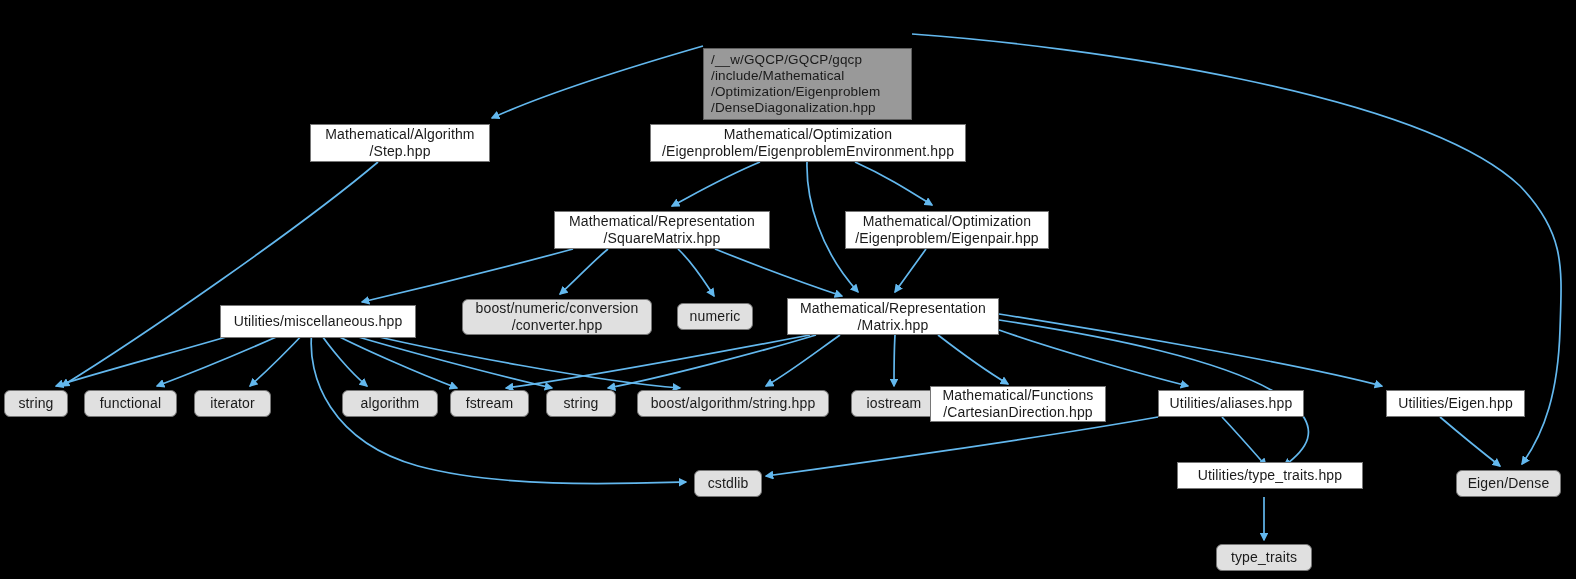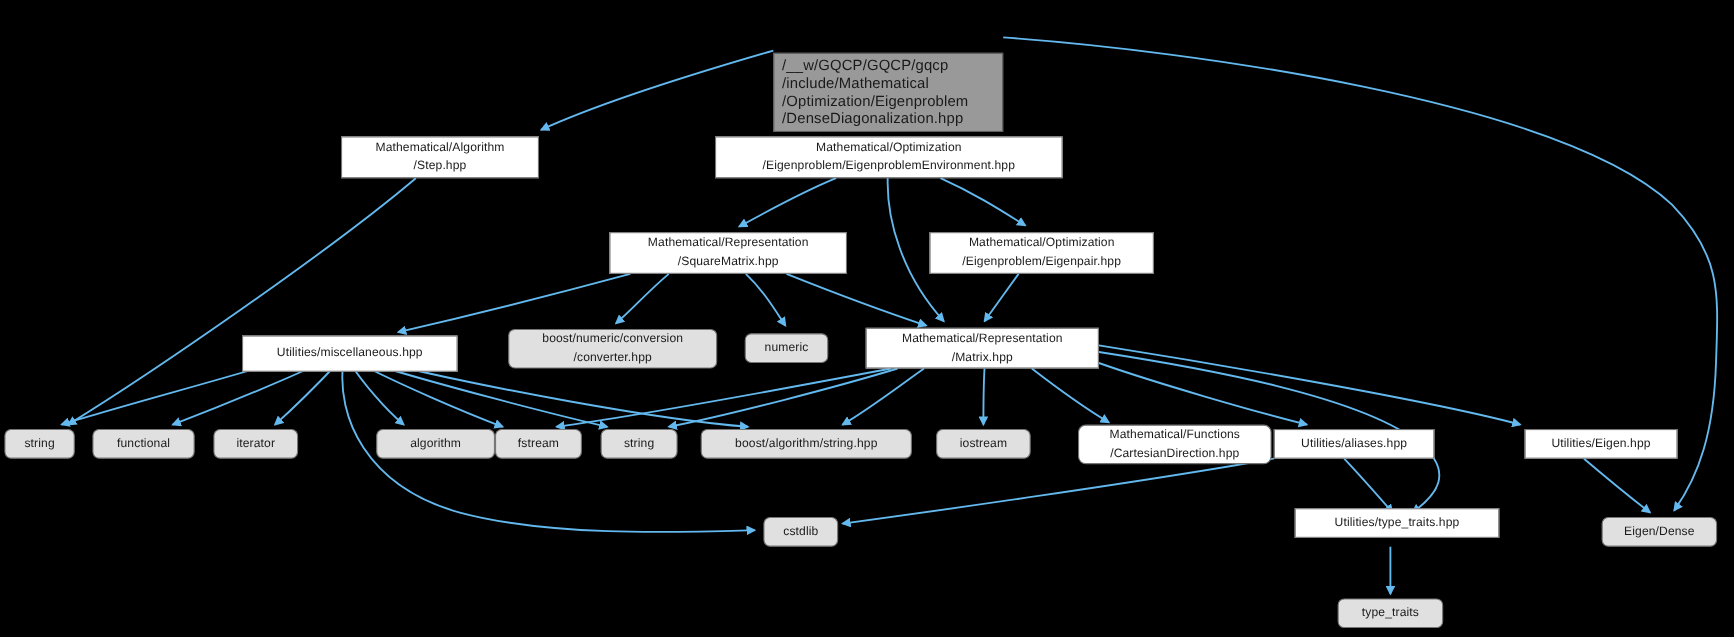--- a/index.html
+++ b/index.html
@@ -24,21 +24,21 @@
   }
   .gnode {
     position: absolute;
     box-sizing: border-box;
     border: 1px solid #767676;
     display: flex;
     align-items: center;
     justify-content: center;
     text-align: center;
     color: #1a1a1a;
-    font-size: 11px;
+    font-size: 14px;
     line-height: 17px;
     letter-spacing: 0.01em;
     white-space: pre-line;
     padding: 0 7px;
   }
   .fill-white { background: #ffffff; }
   .fill-grey  { background: #e0e0e0; border-radius: 6px; }
   .fill-root  { background: #999999; border: 1px solid #5e5e5e; }
 </style>
 </head>
@@ -103,26 +103,26 @@
 /Eigenproblem/Eigenpair.hpp</div>
       <div class="gnode fill-white" style="left: 220px; top: 305px; width: 196px; height: 33px;">Utilities/miscellaneous.hpp</div>
       <div class="gnode fill-grey" style="left: 462px; top: 299px; width: 190px; height: 36px;">boost/numeric/conversion
 /converter.hpp</div>
       <div class="gnode fill-grey" style="left: 677px; top: 303px; width: 76px; height: 27px;">numeric</div>
       <div class="gnode fill-white" style="left: 787px; top: 298px; width: 212px; height: 37px;">Mathematical/Representation
 /Matrix.hpp</div>
       <div class="gnode fill-grey" style="left: 4px; top: 390px; width: 64px; height: 27px;">string</div>
       <div class="gnode fill-grey" style="left: 84px; top: 390px; width: 93px; height: 27px;">functional</div>
       <div class="gnode fill-grey" style="left: 194px; top: 390px; width: 77px; height: 27px;">iterator</div>
-      <div class="gnode fill-grey" style="left: 342px; top: 390px; width: 108px; height: 27px;">algorithm</div>
+      <div class="gnode fill-grey" style="left: 342px; top: 390px; width: 96px; height: 27px;">algorithm</div>
       <div class="gnode fill-grey" style="left: 450px; top: 390px; width: 79px; height: 27px;">fstream</div>
       <div class="gnode fill-grey" style="left: 546px; top: 390px; width: 70px; height: 27px;">string</div>
       <div class="gnode fill-grey" style="left: 637px; top: 390px; width: 192px; height: 27px;">boost/algorithm/string.hpp</div>
       <div class="gnode fill-grey" style="left: 851px; top: 390px; width: 86px; height: 27px;">iostream</div>
-      <div class="gnode fill-white" style="left: 980px; top: 386px; width: 176px; height: 36px; border-radius: 7px;">Mathematical/Functions
+      <div class="gnode fill-white" style="left: 930px; top: 386px; width: 176px; height: 36px;">Mathematical/Functions
 /CartesianDirection.hpp</div>
       <div class="gnode fill-white" style="left: 1158px; top: 390px; width: 146px; height: 27px;">Utilities/aliases.hpp</div>
       <div class="gnode fill-white" style="left: 1386px; top: 390px; width: 139px; height: 27px;">Utilities/Eigen.hpp</div>
       <div class="gnode fill-grey" style="left: 694px; top: 470px; width: 68px; height: 27px;">cstdlib</div>
       <div class="gnode fill-white" style="left: 1177px; top: 462px; width: 186px; height: 27px;">Utilities/type_traits.hpp</div>
       <div class="gnode fill-grey" style="left: 1456px; top: 470px; width: 105px; height: 27px;">Eigen/Dense</div>
       <div class="gnode fill-grey" style="left: 1216px; top: 544px; width: 96px; height: 27px;">type_traits</div>
     </div>
 
 </div>

